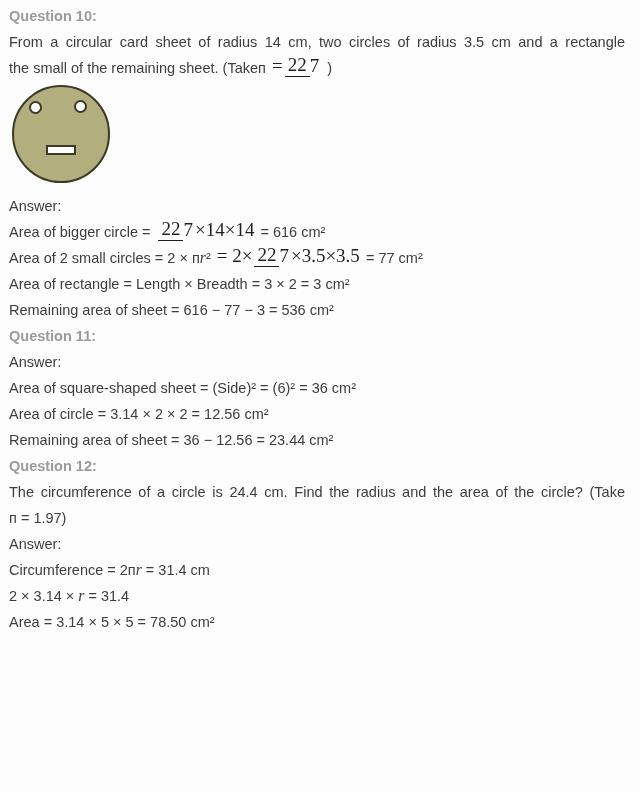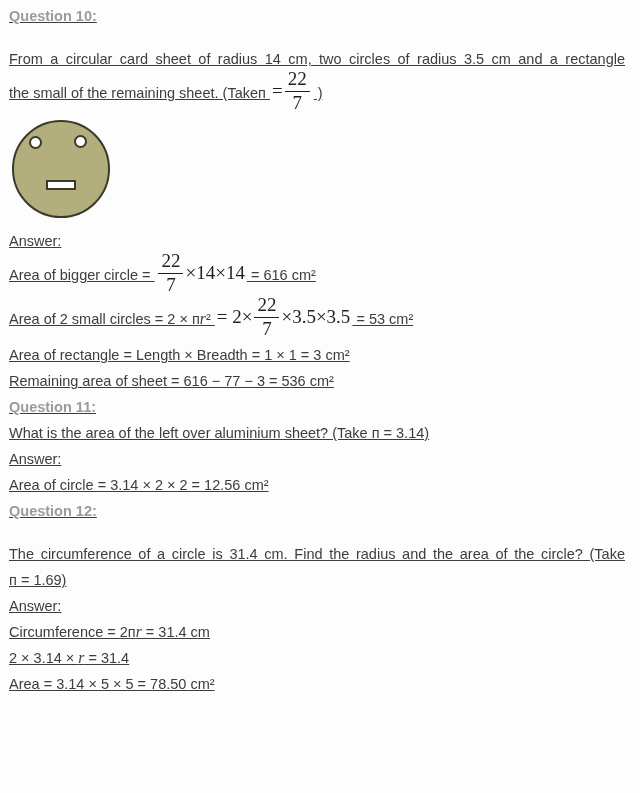--- a/index.html
+++ b/index.html
@@ -8,33 +8,33 @@
     --bg:#fdfdfd;
     --ink:#22221c;
   }
   html,body{margin:0;padding:0;}
   body{
     width:640px;height:793px;overflow:hidden;
     background:var(--bg);
     font-family:"Liberation Sans","DejaVu Sans",sans-serif;
     font-size:14.5px;color:var(--body);
   }
-  .doc{padding:3px 15px 0 9px;text-decoration:underline;}
+  .doc{padding:3px 15px 0 9px;}
   .line{line-height:26px;min-height:26px;}
   .heading{color:var(--heading);font-weight:bold;}
-  .justify{text-align:justify;text-align-last:justify;margin-top:17px;}
+  .justify{text-align:justify;text-align-last:justify;}
   .it{font-family:"Liberation Serif","DejaVu Serif",serif;font-style:italic;font-size:1.08em;}
   .math{
     display:inline-flex;align-items:center;
     font-family:"Liberation Serif","DejaVu Serif",serif;
     font-size:19px;color:#1f1f1f;
     vertical-align:middle;position:relative;top:-3px;margin:0 2px;
     line-height:1.1;
   }
-  .frac{display:inline-flex;flex-direction:column;text-align:center;line-height:1.08;margin:0 2px;}
+  .frac{display:inline-flex;flex-direction:row;text-align:center;line-height:1.08;margin:0 2px;}
   .frac .num{border-bottom:1px solid #1f1f1f;padding:0 3px 1px;}
   .frac .den{padding-top:1px;}
   .figure{position:relative;height:104px;margin:4px 0 4px 3px;}
   .face{position:absolute;left:0;top:0;width:94px;height:94px;border:2px solid #3a3a28;border-radius:50%;}
   .eye{position:absolute;width:9px;height:9px;background:#ffffff;border:2px solid #3a3a28;border-radius:50%;}
   .eye-left{left:15px;top:14px;}
   .eye-right{left:60px;top:13px;}
   .mouth{position:absolute;left:32px;top:58px;width:26px;height:6px;background:#ffffff;border:2px solid #3a3a28;}
 </style>
 </head>
@@ -66,28 +66,29 @@
           </span>
           <span>×14×14</span>
         </span><span> = 616 cm²</span></div>
       <div class="line"><span>Area of 2 small circles = 2 × п</span><span class="it">r</span><span>² </span><span class="math">
           <span>= 2×</span>
           <span class="frac">
             <span class="num">22</span>
             <span class="den">7</span>
           </span>
           <span>×3.5×3.5</span>
-        </span><span> = 53 cm²</span></div>
-      <div class="line"><span>Area of rectangle = Length × Breadth = 1 × 1 = 3 cm²</span></div>
+        </span><span> = 77 cm²</span></div>
+      <div class="line"><span>Area of rectangle = Length × Breadth = 3 × 2 = 3 cm²</span></div>
       <div class="line"><span>Remaining area of sheet = 616 − 77 − 3 = 536 cm²</span></div>
       <div class="line heading"><span>Question 11:</span></div>
-      <div class="line"><span>What is the area of the left over aluminium sheet? (Take п = 3.14)</span></div>
       <div class="line"><span>Answer:</span></div>
+      <div class="line"><span>Area of square-shaped sheet = (Side)² = (6)² = 36 cm²</span></div>
       <div class="line"><span>Area of circle = 3.14 × 2 × 2 = 12.56 cm²</span></div>
+      <div class="line"><span>Remaining area of sheet = 36 − 12.56 = 23.44 cm²</span></div>
       <div class="line heading"><span>Question 12:</span></div>
-      <div class="line justify"><span>The circumference of a circle is 31.4 cm. Find the radius and the area of the circle? (Take</span></div>
-      <div class="line"><span>п = 1.69)</span></div>
+      <div class="line justify"><span>The circumference of a circle is 24.4 cm. Find the radius and the area of the circle? (Take</span></div>
+      <div class="line"><span>п = 1.97)</span></div>
       <div class="line"><span>Answer:</span></div>
       <div class="line"><span>Circumference = 2п</span><span class="it">r</span><span> = 31.4 cm</span></div>
       <div class="line"><span>2 × 3.14 × </span><span class="it">r</span><span> = 31.4</span></div>
       <div class="line"><span>Area = 3.14 × 5 × 5 = 78.50 cm²</span></div>
     </div>
 </div>
 
 </body></html>

